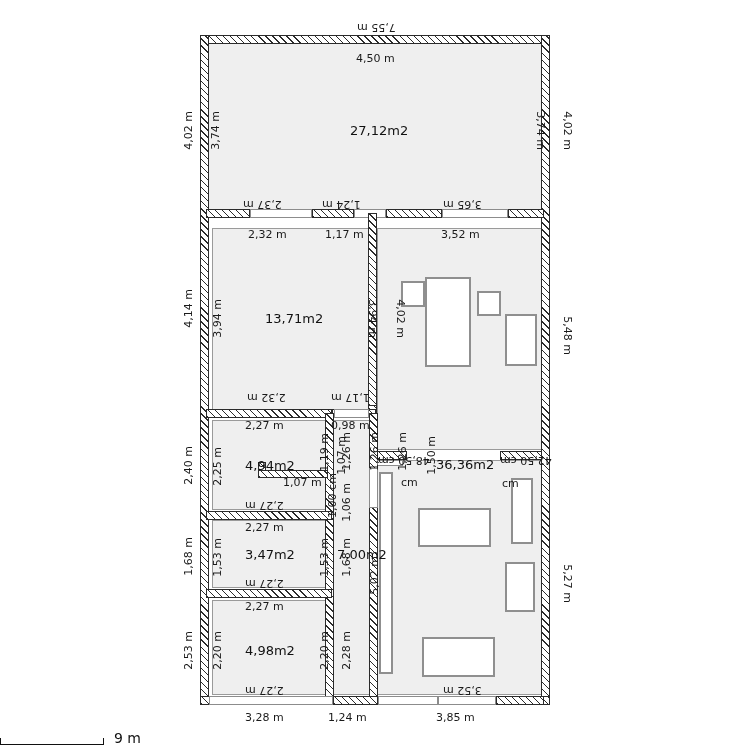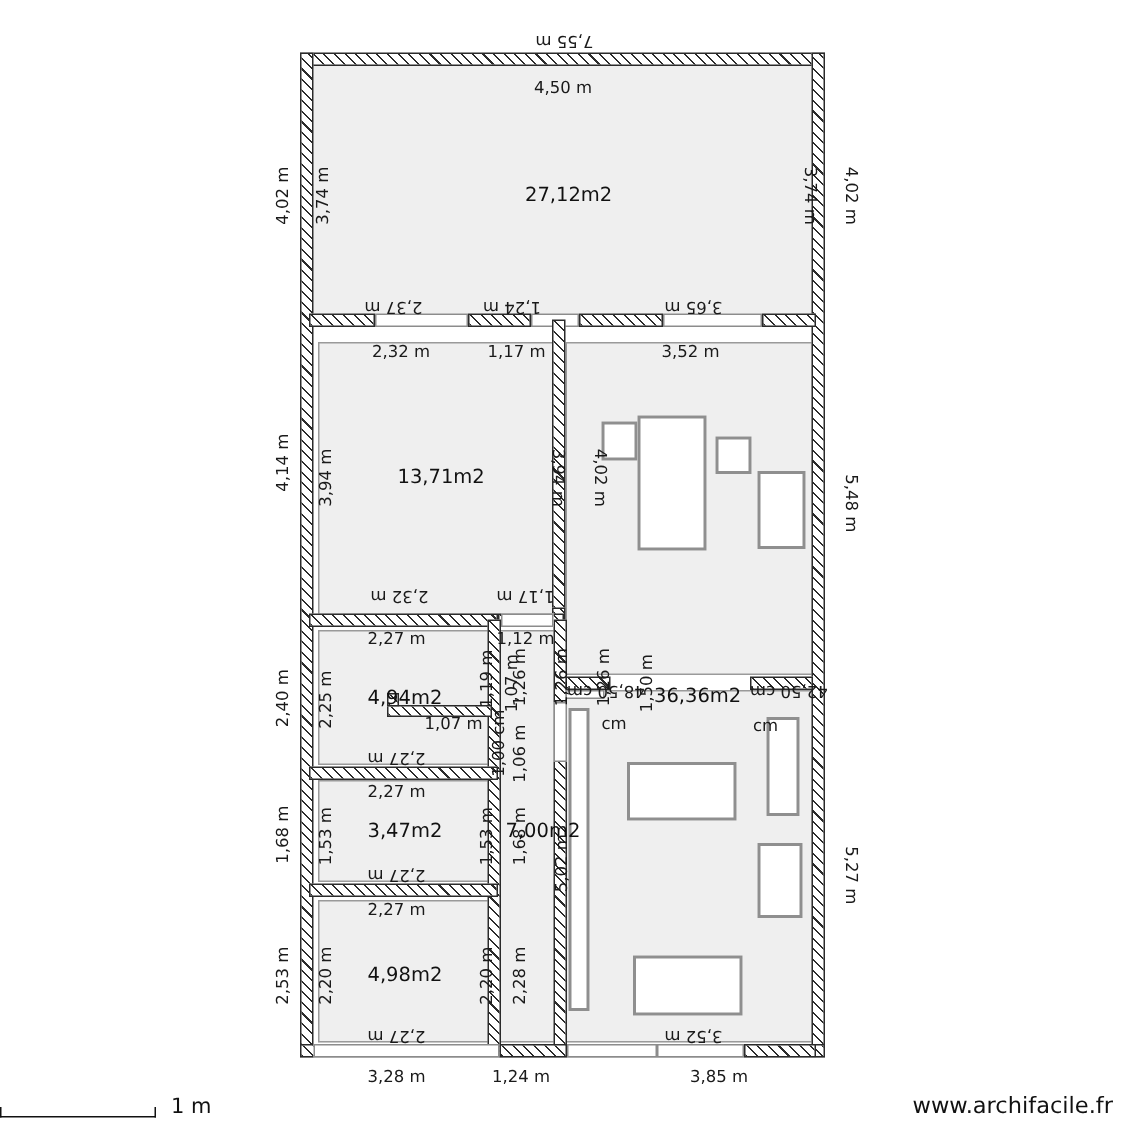--- a/index.html
+++ b/index.html
@@ -124,21 +124,21 @@
   <div class="lbl r90" style="left:198px;top:313px;">3,94 m</div>
   <div class="lbl r270" style="left:353px;top:313px;">3,94 m</div>
   <div class="lbl r270" style="left:381px;top:313px;">4,02 m</div>
   <div class="lbl r270" style="left:548px;top:330px;">5,48 m</div>
 
   <div class="area" style="left:265px;top:312px;">13,71m2</div>
 
   <div class="lbl r180" style="left:247px;top:392px;">2,32 m</div>
   <div class="lbl r180" style="left:331px;top:392px;">1,17 m</div>
   <div class="lbl" style="left:245px;top:420px;">2,27 m</div>
-  <div class="lbl" style="left:331px;top:420px;">1,12 m</div>
+  <div class="lbl" style="left:331px;top:420px;">0,98 m</div>
 
   <div class="lbl r90" style="left:169px;top:460px;">2,40 m</div>
   <div class="lbl r90" style="left:169px;top:551px;">1,68 m</div>
   <div class="lbl r90" style="left:169px;top:645px;">2,53 m</div>
 
   <div class="lbl r90" style="left:198px;top:461px;">2,25 m</div>
   <div class="lbl r90" style="left:305px;top:447px;">1,19 m</div>
   <div class="lbl r90" style="left:322px;top:450px;">1,07 m</div>
   <div class="lbl" style="left:283px;top:477px;">1,07 m</div>
   <div class="lbl r180" style="left:245px;top:500px;">2,27 m</div>
@@ -171,23 +171,22 @@
   <div class="area" style="left:436px;top:458px;">36,36m2</div>
   <div class="lbl r180" style="left:378px;top:455px;">48,50 cm</div>
   <div class="lbl" style="left:401px;top:477px;">cm</div>
   <div class="lbl r180" style="left:500px;top:455px;">42,50 cm</div>
   <div class="lbl" style="left:502px;top:478px;">cm</div>
   <div class="lbl r270" style="left:548px;top:578px;">5,27 m</div>
   <div class="lbl r180" style="left:443px;top:685px;">3,52 m</div>
 
   <div class="lbl" style="left:245px;top:712px;">3,28 m</div>
   <div class="lbl" style="left:328px;top:712px;">1,24 m</div>
-  <div class="lbl" style="left:460px;top:712px;">3,85 m</div>
+  <div class="lbl" style="left:436px;top:712px;">3,85 m</div>
 
   <div id="scalebar">
     <div class="ln"></div>
       <div class="tkL"></div>
       <div class="tkR"></div>
   </div>
-  <div id="scaletext">1 m</div>
-  <div id="site">www.archifacile.fr</div>
+  <div id="scaletext">9 m</div>
 
 </div>
 
 </body></html>

